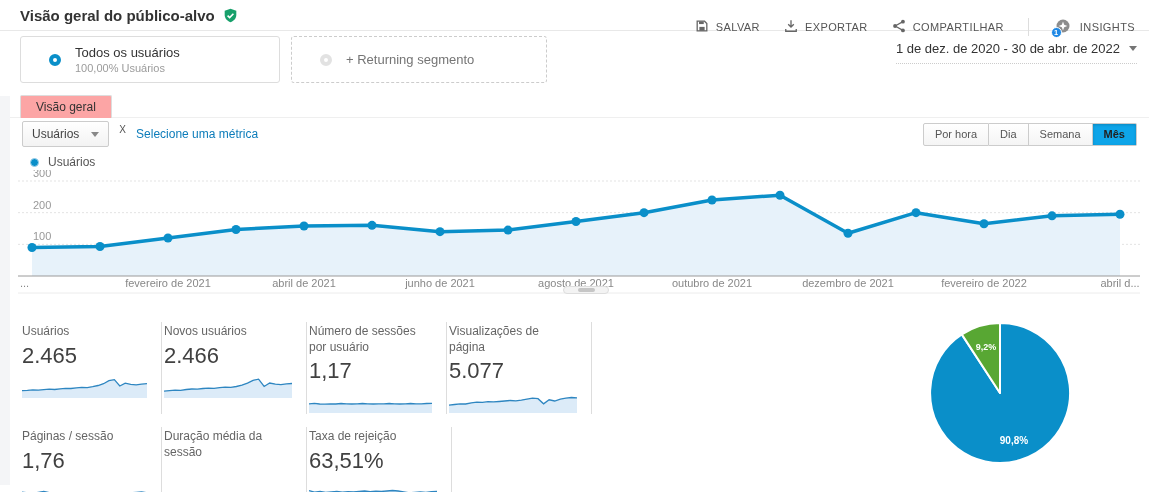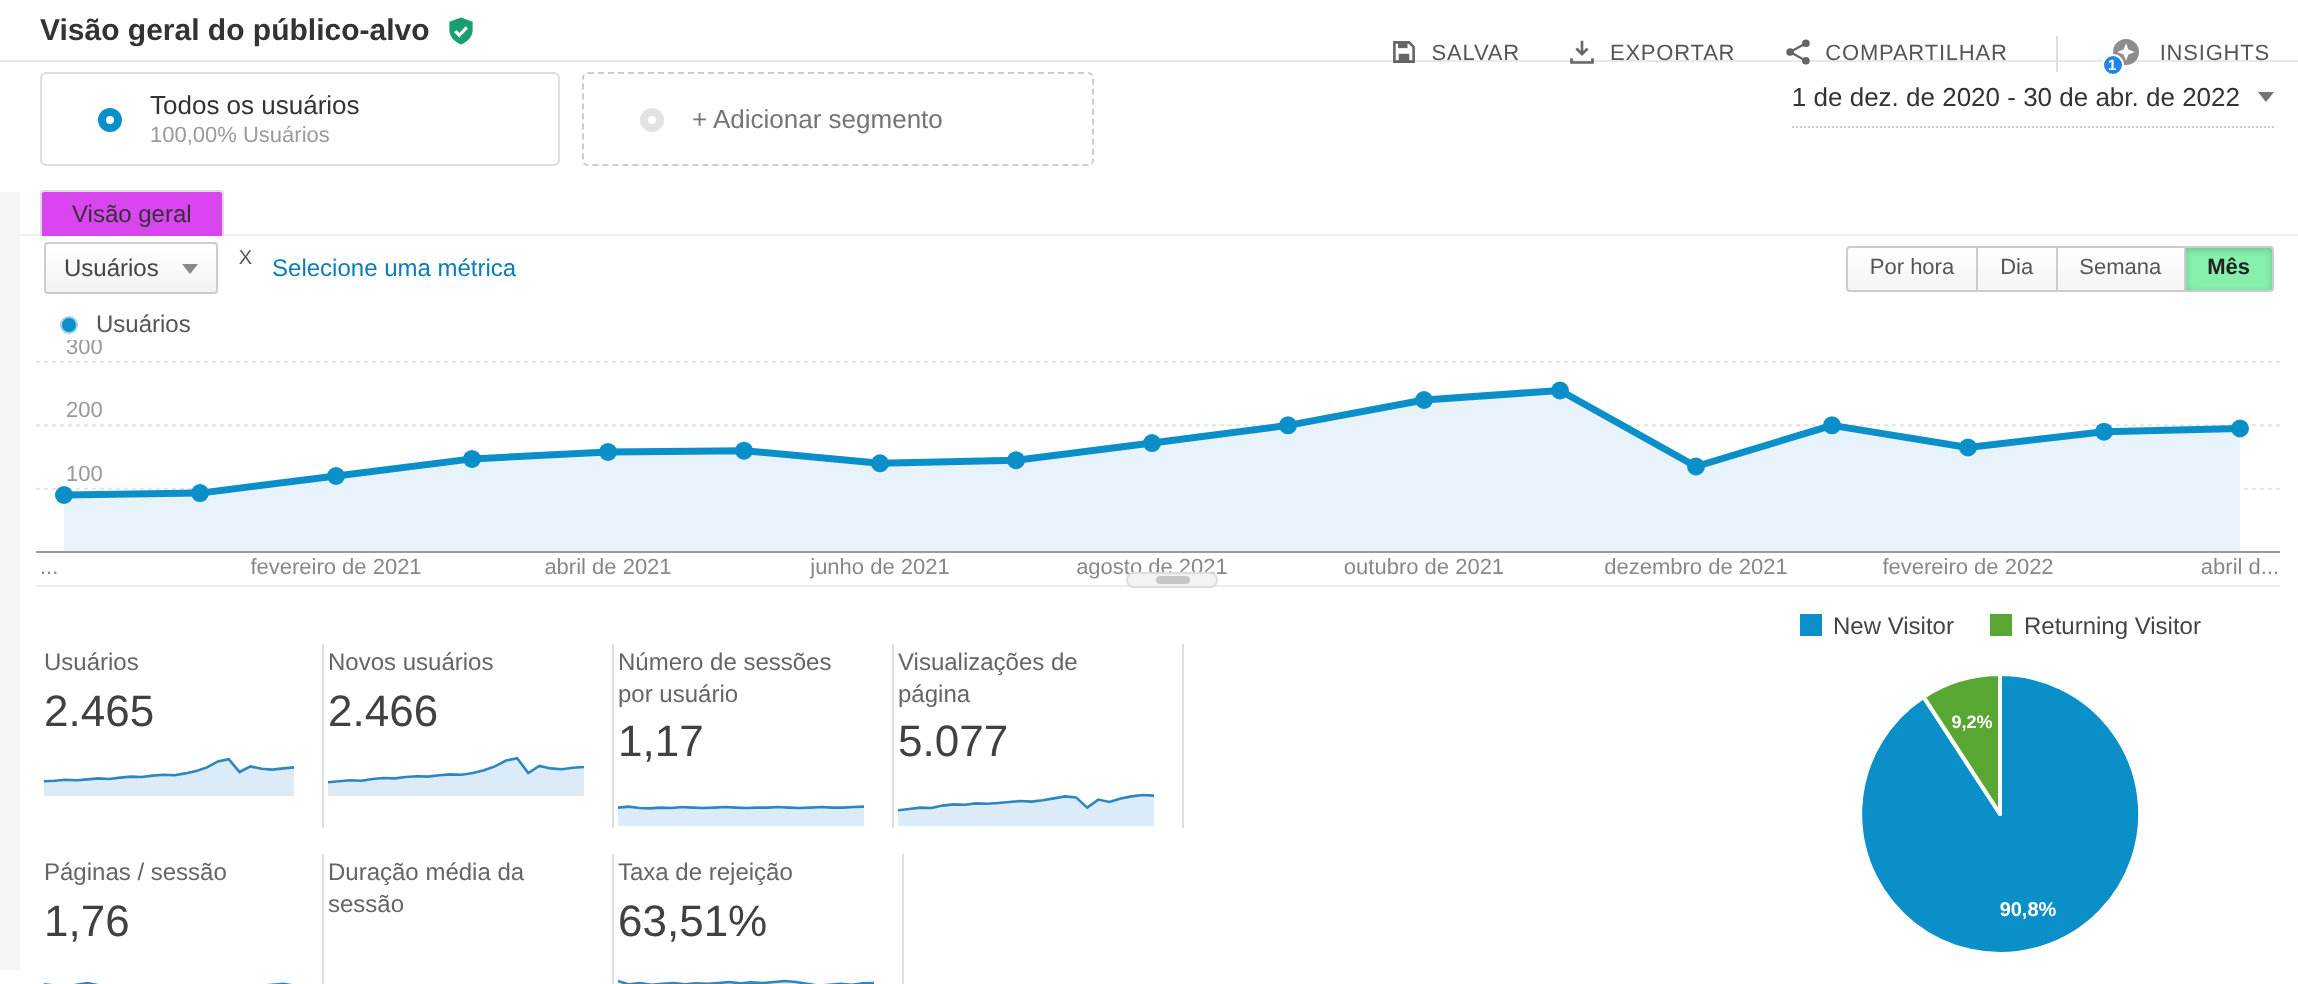--- a/index.html
+++ b/index.html
@@ -34,37 +34,37 @@
   .daterange { position:absolute; top:41px; right:12px; display:flex; align-items:center; gap:9px;
                font-size:13px; color:#333; padding-bottom:7px; border-bottom:1px dotted #ccc; cursor:pointer; }
   .caret-down { width:0; height:0; border-left:4px solid transparent; border-right:4px solid transparent;
                 border-top:5px solid #757575; }
 
   
   .left-strip { position:absolute; left:0; top:96px; width:10px; height:389px; background:#f4f5f7; }
 
   
   .tabbar { position:absolute; top:95px; left:10px; right:0; height:23px; border-bottom:1px solid #efefef; }
-  .tab { position:absolute; left:10px; top:0; height:23px; background:#d946ef; border:1px solid #ddd;
+  .tab { position:absolute; left:10px; top:0; height:23px; background:#fca5a5; border:1px solid #ddd;
          border-bottom:none; border-radius:2px 2px 0 0; padding:0 15px; display:flex; align-items:center;
          font-size:12px; color:#333; cursor:pointer; }
 
   
   .controls { position:absolute; top:121px; left:22px; right:12px; display:flex; align-items:center; }
   .dd { height:26px; border:1px solid #ccc; border-radius:2px; background:linear-gradient(#fff,#f3f3f3);
         padding:0 9px; display:flex; align-items:center; gap:12px; font-size:12px; color:#444; cursor:pointer; }
   .dd .caret-down { border-top-color:#888; }
   .vs-x { font-size:10px; color:#555; margin:0 10px; align-self:flex-start; padding-top:3px; }
   .metric-link { font-size:12px; color:#0c7cba; cursor:pointer; text-decoration:none; }
   .granularity { margin-left:auto; display:flex; }
   .gbtn { height:23px; padding:0 11px; display:flex; align-items:center; font-size:11px; color:#555;
           background:linear-gradient(#fff,#f4f4f4); border:1px solid #ccc; border-left:none; cursor:pointer; }
   .gbtn:first-child { border-left:1px solid #ccc; border-radius:2px 0 0 2px; }
   .gbtn:last-child { border-radius:0 2px 2px 0; }
-  .gbtn.active { background:#86efac; color:#222; font-weight:bold; box-shadow:inset 0 1px 3px rgba(0,0,0,.18); }
+  .gbtn.active { background:#0ea5e9; color:#222; font-weight:bold; box-shadow:inset 0 1px 3px rgba(0,0,0,.18); }
 
   
   .chart-legend { position:absolute; top:155px; left:30px; display:flex; align-items:center; gap:9px;
                   font-size:12px; color:#555; }
   .legend-dot { width:9px; height:9px; border-radius:50%; background:#0a8fc9; border:1px solid #9ed0ea; }
 
   #main-chart { position:absolute; top:170px; left:0; }
 
   .scrolltrack { position:absolute; top:286px; left:563px; width:46px; height:8px; background:#f3f3f3;
                  border:1px solid #ddd; border-radius:4px; cursor:pointer; }
@@ -145,21 +145,21 @@
   <div class="seg-row">
     <div class="seg-card">
       <span class="ring"></span>
       <span>
         <div class="seg-title">Todos os usuários</div>
         <div class="seg-sub">100,00% Usuários</div>
       </span>
     </div>
     <div class="seg-card dashed">
       <span class="ring gray"></span>
-      <span class="seg-add-label">+ Adicionar segmento</span>
+      <span class="seg-add-label">+ Returning segmento</span>
     </div>
   </div>
 
   <div class="daterange">
     <span>1 de dez. de 2020 - 30 de abr. de 2022</span>
     <span class="caret-down"></span>
   </div>
 
   <div class="left-strip"></div>
 
@@ -282,28 +282,20 @@
           <div class="mcard-value">63,51%</div>
           <svg viewBox="0 0 136 26" preserveAspectRatio="none">
             <polygon points="0,25 0.0,12.5 5.9,14.2 11.8,13.5 17.7,14.4 23.7,13.9 29.6,13.5 35.5,14.2 41.4,13.7 47.3,13.9 53.2,13.5 59.1,13.0 65.0,13.7 71.0,13.2 76.9,13.5 82.8,13.0 88.7,12.5 94.6,13.0 100.5,13.9 106.4,14.8 112.3,14.4 118.3,13.9 124.2,14.4 130.1,13.7 136.0,13.5 136,25" fill="#dcebf8"></polygon>
             <polyline points="0.0,12.5 5.9,14.2 11.8,13.5 17.7,14.4 23.7,13.9 29.6,13.5 35.5,14.2 41.4,13.7 47.3,13.9 53.2,13.5 59.1,13.0 65.0,13.7 71.0,13.2 76.9,13.5 82.8,13.0 88.7,12.5 94.6,13.0 100.5,13.9 106.4,14.8 112.3,14.4 118.3,13.9 124.2,14.4 130.1,13.7 136.0,13.5 " fill="none" stroke="#2e86c1" stroke-width="1.3" vector-effect="non-scaling-stroke"></polyline>
           </svg>
         </div>
       </div>
   </div>
 
   <div class="pie-wrap">
-    <div class="pie-legend">
-      <span>
-        <span class="sq" id="sq-new" style="background: rgb(10, 143, 201);"></span><span>New Visitor</span>
-      </span>
-      <span>
-        <span class="sq" id="sq-ret" style="background: rgb(88, 167, 51);"></span><span>Returning Visitor</span>
-      </span>
-    </div>
     <svg id="pie-svg" width="148" height="148">
         <path d="M74,74 L74,4 A70,70 0 1 1 35.8,15.4 Z" fill="#0a8fc9" stroke="#fff" stroke-width="2" stroke-linejoin="round"></path>
         <path d="M74,74 L35.8,15.4 A70,70 0 0 1 74,4 Z" fill="#58a733" stroke="#fff" stroke-width="2" stroke-linejoin="round"></path>
         <text x="88" y="125" font-size="10" font-weight="bold" fill="#fff" text-anchor="middle" font-family="Liberation Sans,sans-serif">90,8%</text>
         <text x="60" y="31" font-size="9" font-weight="bold" fill="#fff" text-anchor="middle" font-family="Liberation Sans,sans-serif">9,2%</text>
       </svg>
   </div>
 
 </div>
 

